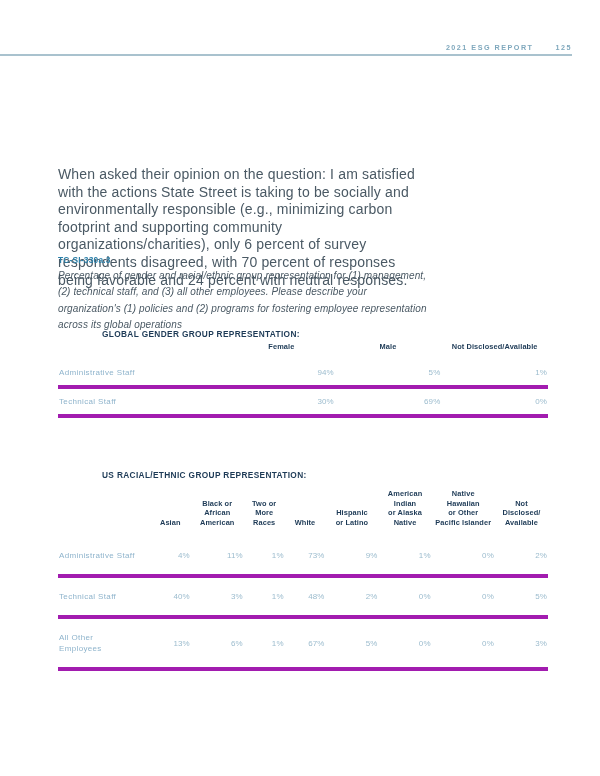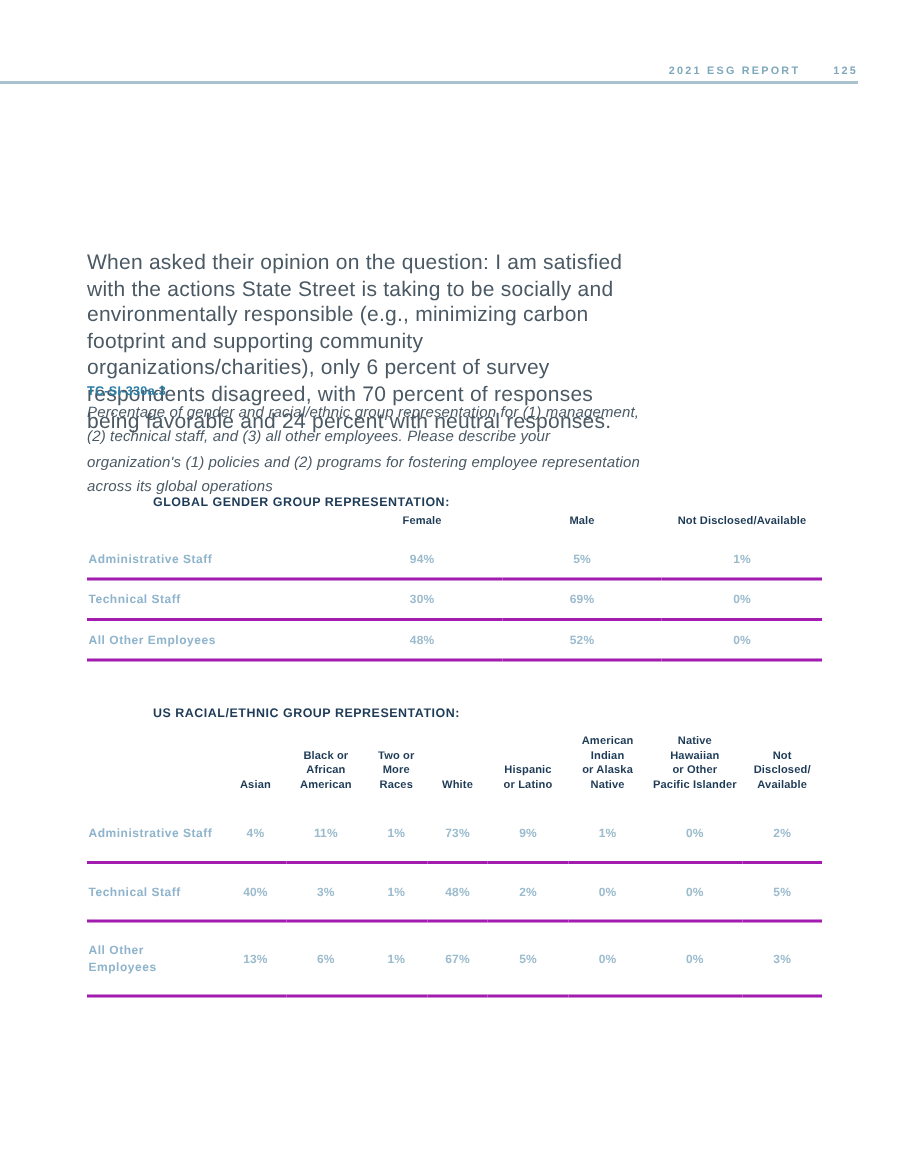--- a/index.html
+++ b/index.html
@@ -113,35 +113,34 @@
     color: #1d3a56;
     text-align: center;
     vertical-align: bottom;
     padding: 0 0 8px 0;
     line-height: 9.6px;
     letter-spacing: 0.1px;
   }
   table.data-table td {
     font-size: 8px;
     color: #9cbcce;
-    text-align: center;
+    text-align: right;
     letter-spacing: 0.1px;
   }
   table.data-table td.row-label {
     text-align: left;
     color: #8fb4cc;
     letter-spacing: 0.35px;
     line-height: 11px;
   }
   table.data-table th.row-head-blank {
     text-align: left;
   }
   table.data-table tbody tr {
-    border-bottom: 2px solid #a21caf;
-    font-weight: bold;
+    border-bottom: 4px solid #a21caf;
   }
   table.data-table tbody tr td {
     padding-top: 8px;
     padding-bottom: 8px;
   }
 
   
   #gender-table { top: 342px; }
   #gender-table col.c-label { width: 170px; }
   #gender-table col.c-val   { width: 106.6px; }
@@ -193,26 +192,20 @@
       <tr>
         <td class="row-label">Administrative Staff</td>
         <td>94%</td>
         <td>5%</td>
         <td>1%</td>
       </tr>
       <tr>
         <td class="row-label">Technical Staff</td>
         <td>30%</td>
         <td>69%</td>
-        <td>0%</td>
-      </tr>
-      <tr>
-        <td class="row-label">All Other Employees</td>
-        <td>48%</td>
-        <td>52%</td>
         <td>0%</td>
       </tr>
     </tbody>
   </table>
 
   <div class="section-title" id="race-section-title">US RACIAL/ETHNIC GROUP REPRESENTATION:</div>
 
   <table class="data-table" id="race-table">
     <colgroup>
       <col class="c-label">

